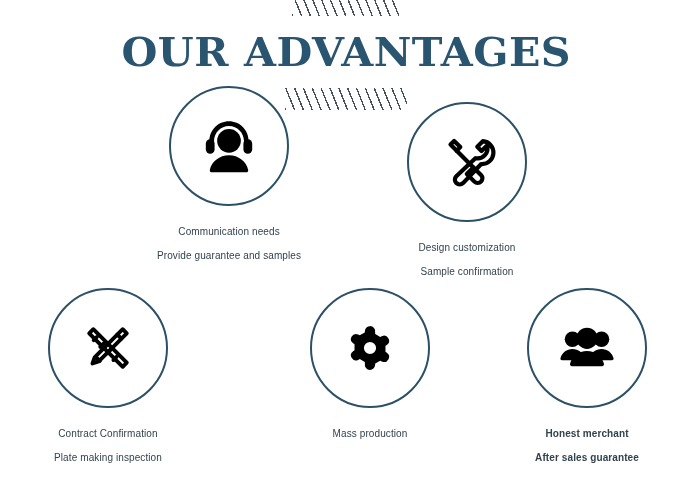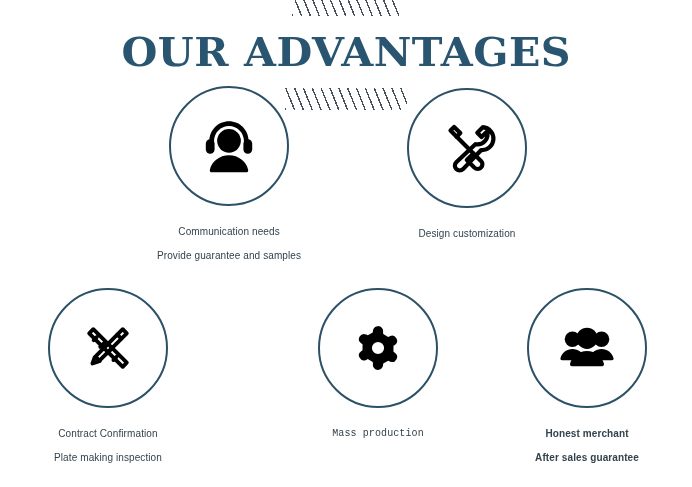--- a/index.html
+++ b/index.html
@@ -126,35 +126,36 @@
           <path d="M32 41c-9.2 0-16.8 6.1-18.6 14.2-.3 1.2.7 2.3 1.9 2.3h33.4c1.2 0 2.2-1.1 1.9-2.3C48.8 47.1 41.2 41 32 41z"></path>
         </svg>
       </span>
     </div>
     <div class="caption">
       <div class="caption-line">Communication needs</div>
       <div class="caption-line">Provide guarantee and samples</div>
     </div>
   </div>
 
-  <div class="card" style="left:407px; top:2px;">
+  <div class="card" style="left:407px; top:16px;">
     <div class="icon-circle">
       <span>
         <svg width="64" height="64" viewBox="0 0 64 64" fill="none" stroke="#000000" stroke-width="4.2" stroke-linecap="round" stroke-linejoin="round">
 
           <path d="M15.5 14.5l3.6-3.6 6.2 6.2-3.6 3.6z"></path>
           <path d="M21.7 20.7L38.4 37.4"></path>
           <path d="M38.4 37.4l7.6 7.6a4.6 4.6 0 0 1 0 6.6 4.6 4.6 0 0 1-6.6 0l-7.6-7.6z"></path>
 
           <path d="M47.8 11.2l-5.5 5.5 4.2 4.2 5.5-5.5a10 10 0 0 1-11.6 12.8L21.3 46.3a4.8 4.8 0 0 0 0 6.8 4.8 4.8 0 0 0 6.8 0l18.1-19.1A10 10 0 0 0 47.8 11.2z"></path>
         </svg>
       </span>
     </div>
     <div class="caption">
       <div class="caption-line">Design customization</div>
+      <div class="caption-line">Sample confirmation</div>
     </div>
   </div>
 </div>
 
 <div class="row row-2">
 
   <div class="card" style="left:48px; top:0;">
     <div class="icon-circle">
       <span>
         <svg width="62" height="62" viewBox="0 0 64 64" fill="none" stroke="#000000" stroke-width="4" stroke-linecap="round" stroke-linejoin="round">
@@ -170,21 +171,21 @@
           <path d="M41 41l-3.4 3.4"></path>
         </svg>
       </span>
     </div>
     <div class="caption">
       <div class="caption-line">Contract Confirmation</div>
       <div class="caption-line">Plate making inspection</div>
     </div>
   </div>
 
-  <div class="card" style="left:318px; top:0;font-family:Liberation Mono, monospace;">
+  <div class="card" style="left:310px; top:0;">
     <div class="icon-circle">
       <span>
         <svg width="50" height="50" viewBox="0 0 64 64" fill="#000000">
           <path fill-rule="evenodd" clip-rule="evenodd" d="M32 4c-3.4 0-6.2 2.6-6.5 5.9l-.2 2.2-6.4 3.7-2-1a6.5 6.5 0 0 0-8.4 2.6 6.5 6.5 0 0 0 1.9 8.6l1.8 1.2v7.6l-1.8 1.2a6.5 6.5 0 0 0-1.9 8.6 6.5 6.5 0 0 0 8.4 2.6l2-1 6.4 3.7.2 2.2A6.5 6.5 0 0 0 32 60c3.4 0 6.2-2.6 6.5-5.9l.2-2.2 6.4-3.7 2 1a6.5 6.5 0 0 0 8.4-2.6 6.5 6.5 0 0 0-1.9-8.6l-1.8-1.2v-7.6l1.8-1.2a6.5 6.5 0 0 0 1.9-8.6 6.5 6.5 0 0 0-8.4-2.6l-2 1-6.4-3.7-.2-2.2A6.5 6.5 0 0 0 32 4zm0 20.2a7.8 7.8 0 1 1 0 15.6 7.8 7.8 0 0 1 0-15.6z"></path>
         </svg>
       </span>
     </div>
     <div class="caption">
       <div class="caption-line">Mass production</div>
     </div>

